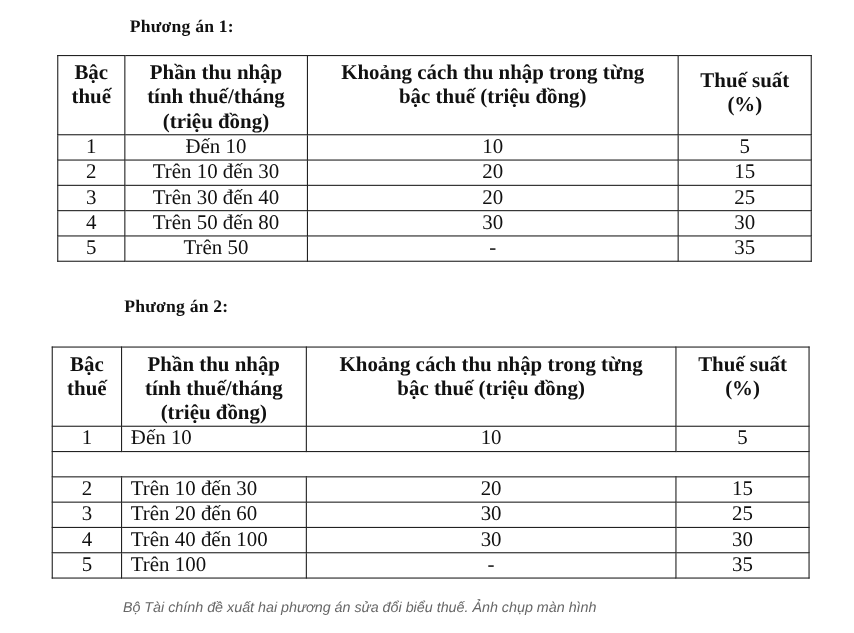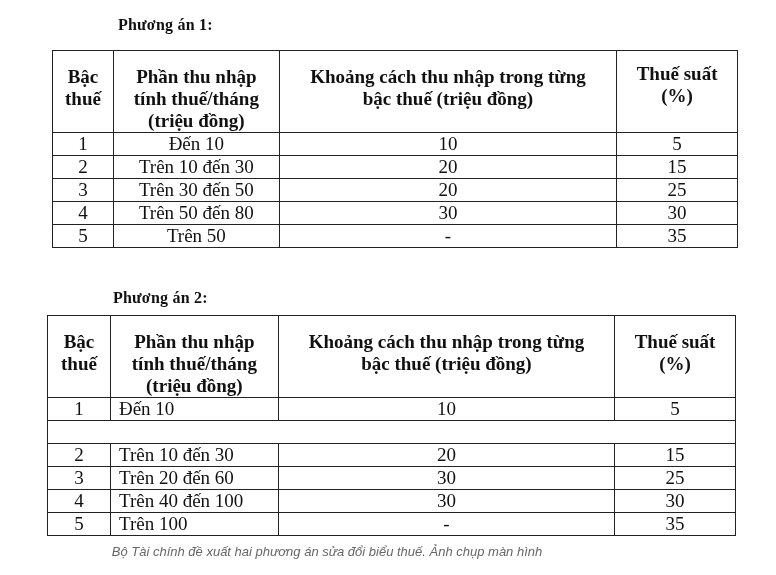--- a/index.html
+++ b/index.html
@@ -1,21 +1,21 @@
 <!DOCTYPE html>
 <html><head>
 <meta charset="utf-8">
 <style>
   html, body { margin:0; padding:0; }
   body { width:776px; height:575px; background:#ffffff; position:relative; overflow:hidden;
          font-family:"Liberation Serif","DejaVu Serif",serif; color:#111; }
   .heading { position:absolute; font-weight:bold; font-size:16px; letter-spacing:0.2px; }
   table.tax { position:absolute; border-collapse:collapse; font-size:19px; }
   table.tax td, table.tax th { border:1.5px solid #222; padding:0; line-height:22px; }
-  table.tax th { font-weight:bold; text-align:center; vertical-align:top; padding-top:15px; }
+  table.tax th { font-weight:bold; text-align:center; vertical-align:top; padding-top:5px; }
   table.tax td { text-align:center; height:22px; }
   table.tax td.left { text-align:left; padding-left:8px; }
   .caption { position:absolute; left:0; width:654px; top:544px; text-align:center;
              font-family:"Liberation Sans","DejaVu Sans",sans-serif; font-style:italic;
              font-size:13px; color:#666; }
   .sep-row td { border:none; height:7px; line-height:7px; }
 </style>
 </head>
 <body>
 
@@ -55,40 +55,40 @@
         <td>5</td>
       </tr>
   <tr>
         <td>2</td>
         <td>Trên 10 đến 30</td>
         <td>20</td>
         <td>15</td>
       </tr>
   <tr>
         <td>3</td>
-        <td>Trên 30 đến 50</td>
+        <td>Trên 30 đến 40</td>
         <td>20</td>
         <td>25</td>
       </tr>
   <tr>
         <td>4</td>
         <td>Trên 50 đến 80</td>
         <td>30</td>
         <td>30</td>
       </tr>
   <tr>
         <td>5</td>
         <td>Trên 50</td>
         <td>-</td>
         <td>35</td>
       </tr>
 </tbody>
   </table>
 
-<div class="heading" style="left:113px; top:289px;">Phương án 2:</div>
+<div class="heading" style="left:113px; top:271px;">Phương án 2:</div>
 
 <table class="tax" style="left:47px; top:315px; width:689px;">
   <colgroup>
       <col style="width:63px">
       <col style="width:168px">
       <col style="width:337px">
       <col style="width:121px">
     </colgroup>
   <tbody>
       <tr style="height:71px;">

